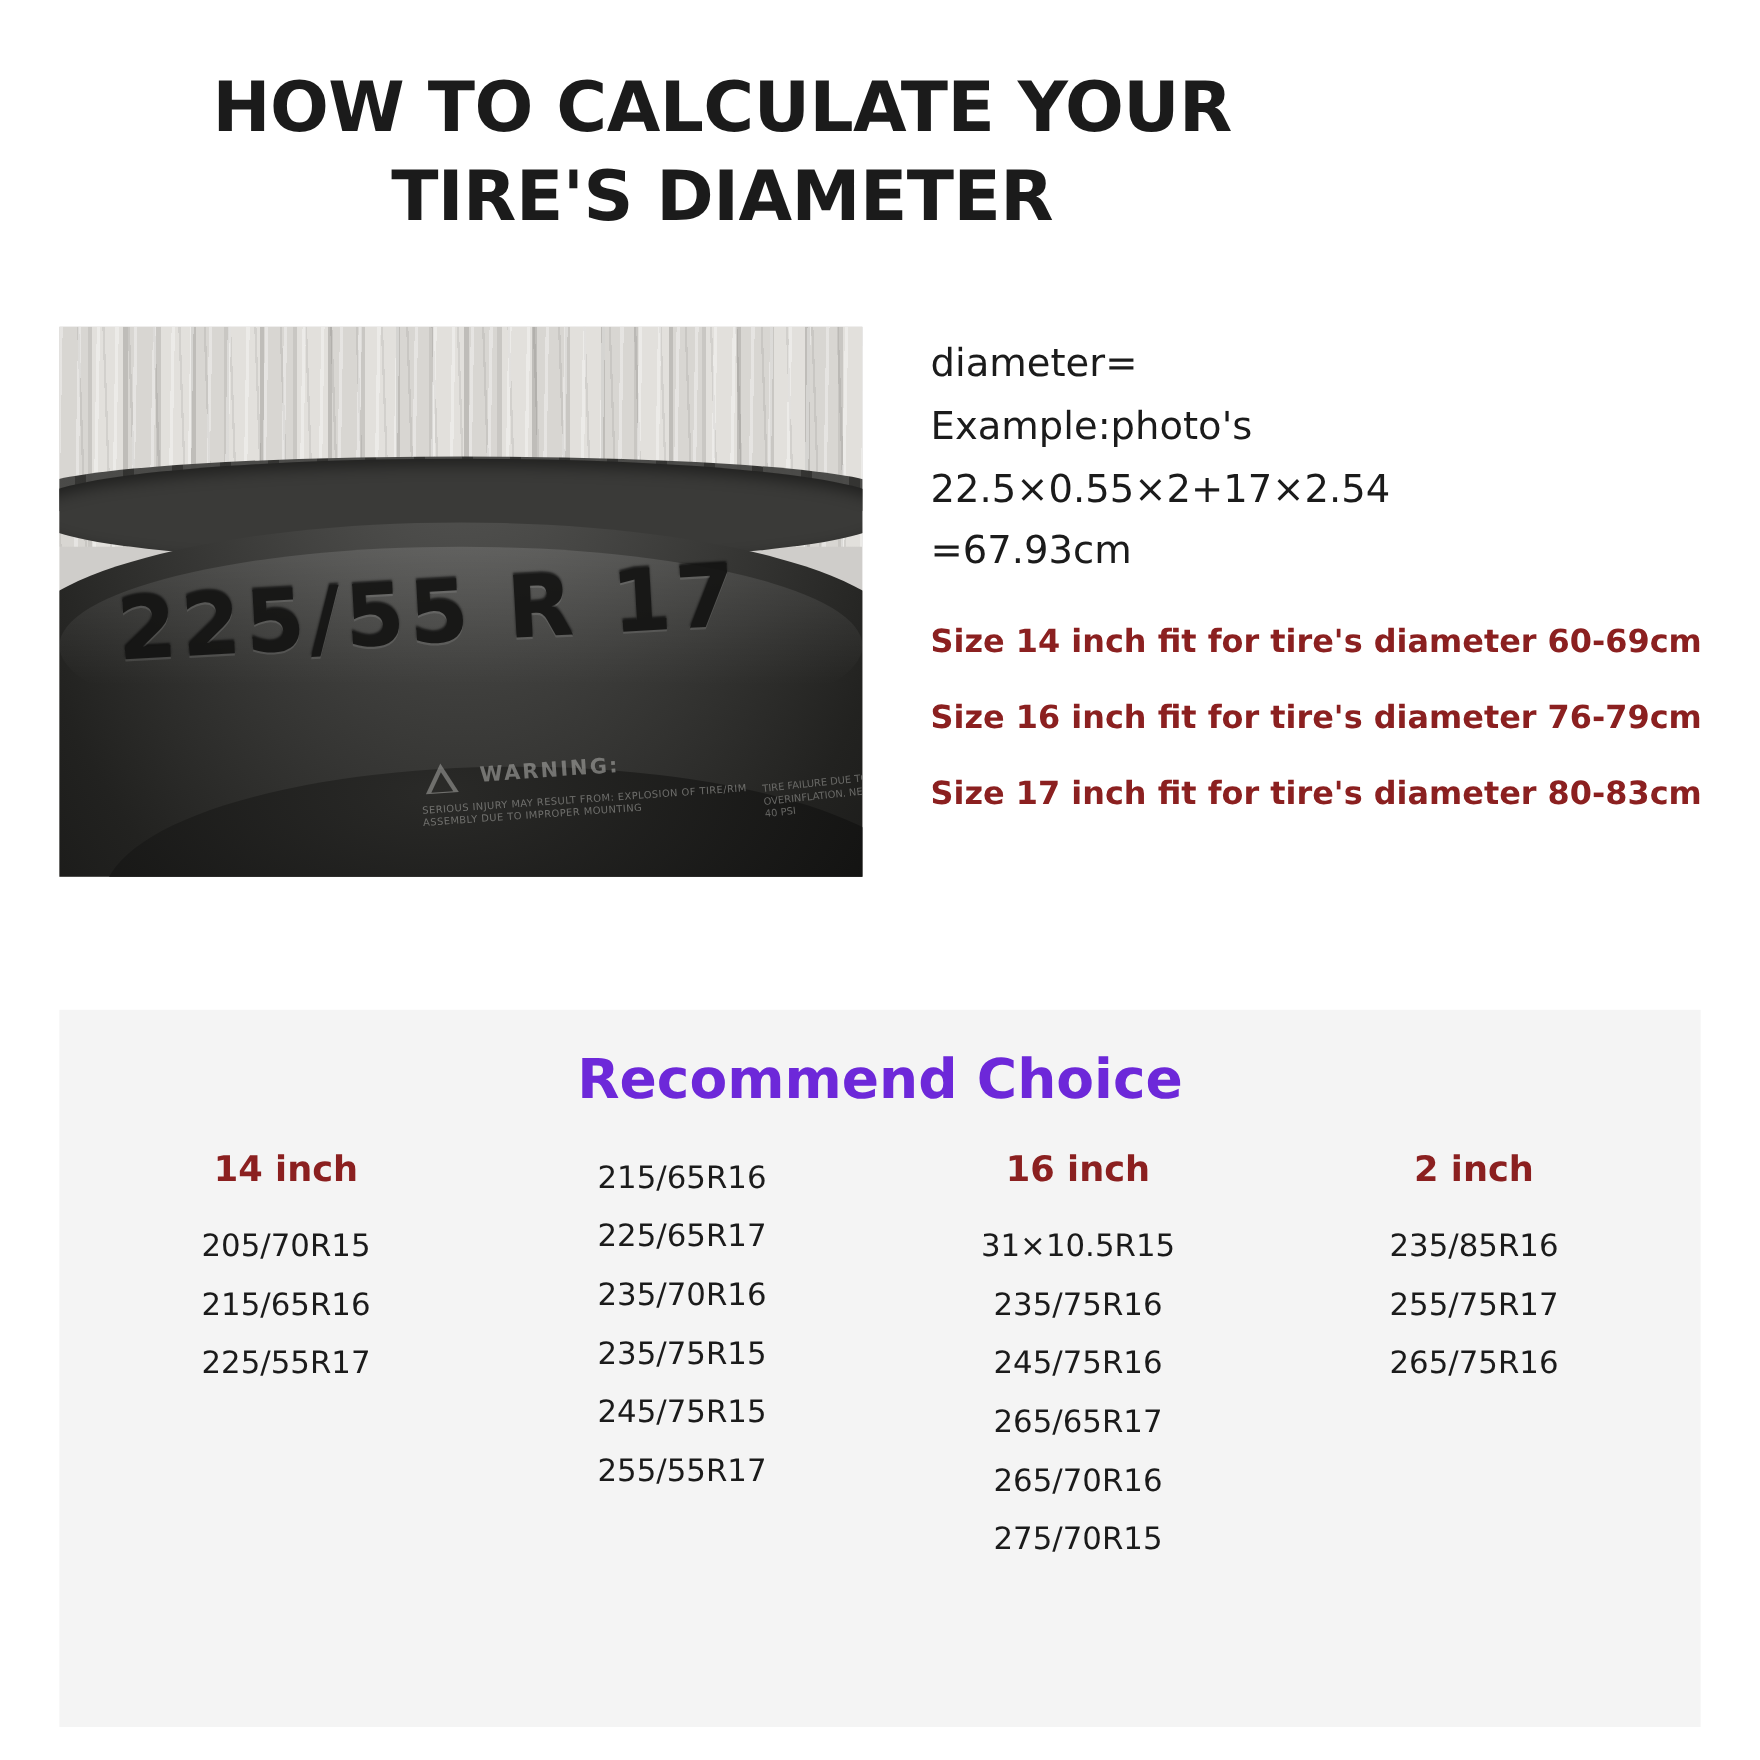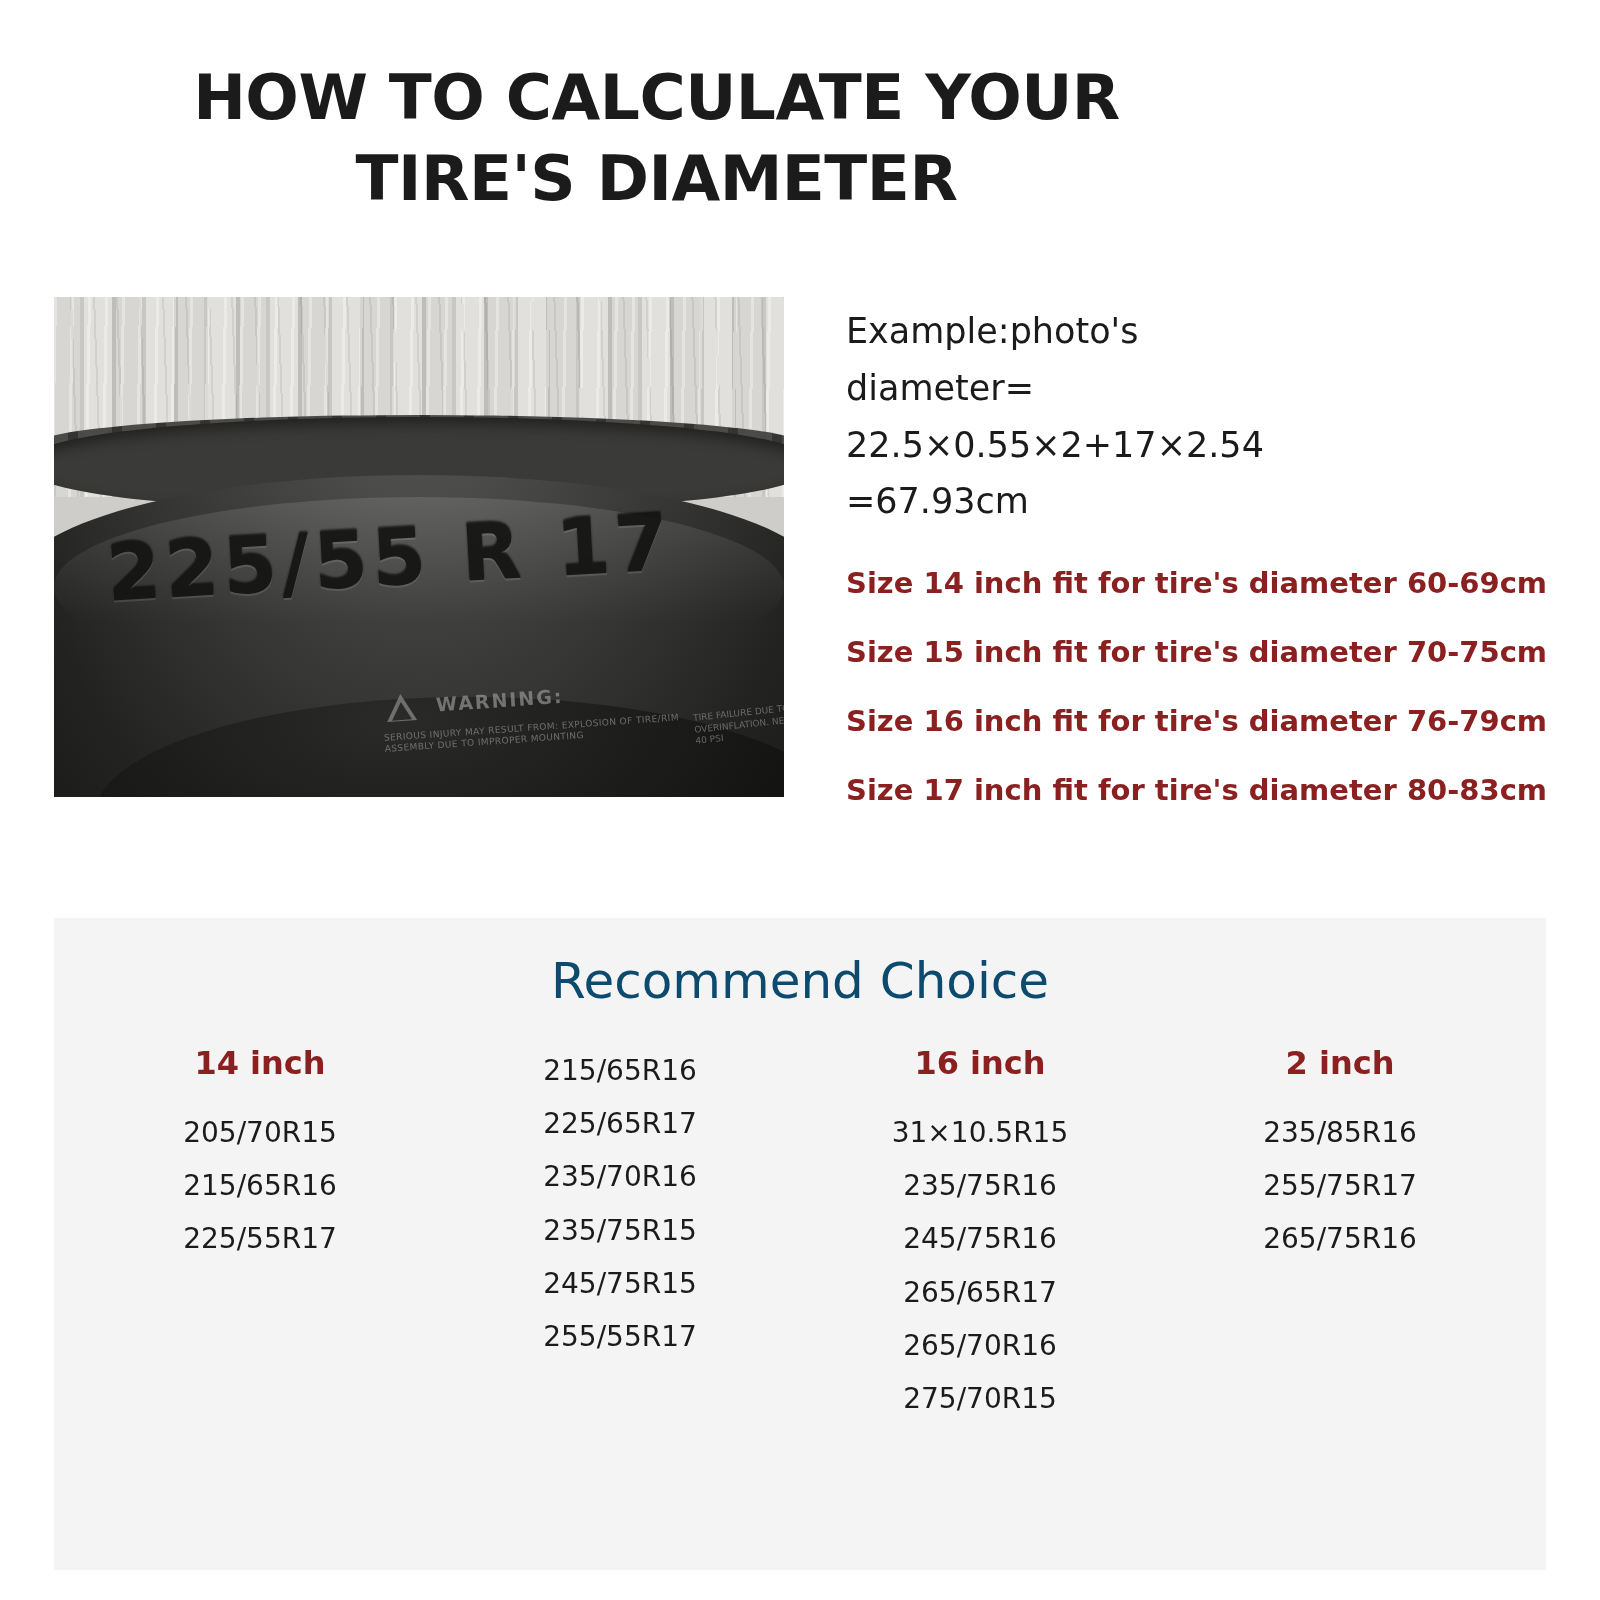--- a/index.html
+++ b/index.html
@@ -222,23 +222,23 @@
     top: 918px;
     width: 1492px;
     height: 652px;
     background: #f4f4f4;
     box-sizing: border-box;
   }
   .panel h2 {
     margin: 0;
     padding-top: 34px;
     text-align: center;
-    color: #0c4a6e;
+    color: #6d28d9;
     font-size: 50px;
-    font-weight: normal;
+    font-weight: bold;
     font-family: "DejaVu Sans", sans-serif;
   }
   .cols {
     display: flex;
     margin-top: 34px;
     padding: 0 26px;
     justify-content: flex-end;
   }
   .col {
     flex: 1 1 25%;
@@ -281,28 +281,27 @@
       <div class="tire-code">225/55 R 17</div>
       <div class="warn-row">
         <span class="warn-tri"></span>
         <span class="warn-text">WARNING:</span>
       </div>
       <div class="warn-small">SERIOUS INJURY MAY RESULT FROM: EXPLOSION OF TIRE/RIM ASSEMBLY DUE TO IMPROPER MOUNTING</div>
       <div class="warn-small2">TIRE FAILURE DUE TO OVERINFLATION. NEVER EXCEED 40 PSI</div>
     </div>
 
     <div class="info">
+      <div class="example-line">diameter=</div>
       <div class="example-line">Example:photo's</div>
-      <div class="example-line">diameter=</div>
       <div class="example-line">22.5×0.55×2+17×2.54</div>
       <div class="example-line">=67.93cm</div>
 
       <div class="sizes">
         <div class="size-line">Size 14 inch fit for tire's diameter 60-69cm</div>
-        <div class="size-line">Size 15 inch fit for tire's diameter 70-75cm</div>
         <div class="size-line">Size 16 inch fit for tire's diameter 76-79cm</div>
         <div class="size-line">Size 17 inch fit for tire's diameter 80-83cm</div>
       </div>
     </div>
   </div>
 
   <div class="panel">
     <h2>Recommend Choice</h2>
 
     <div class="cols">

